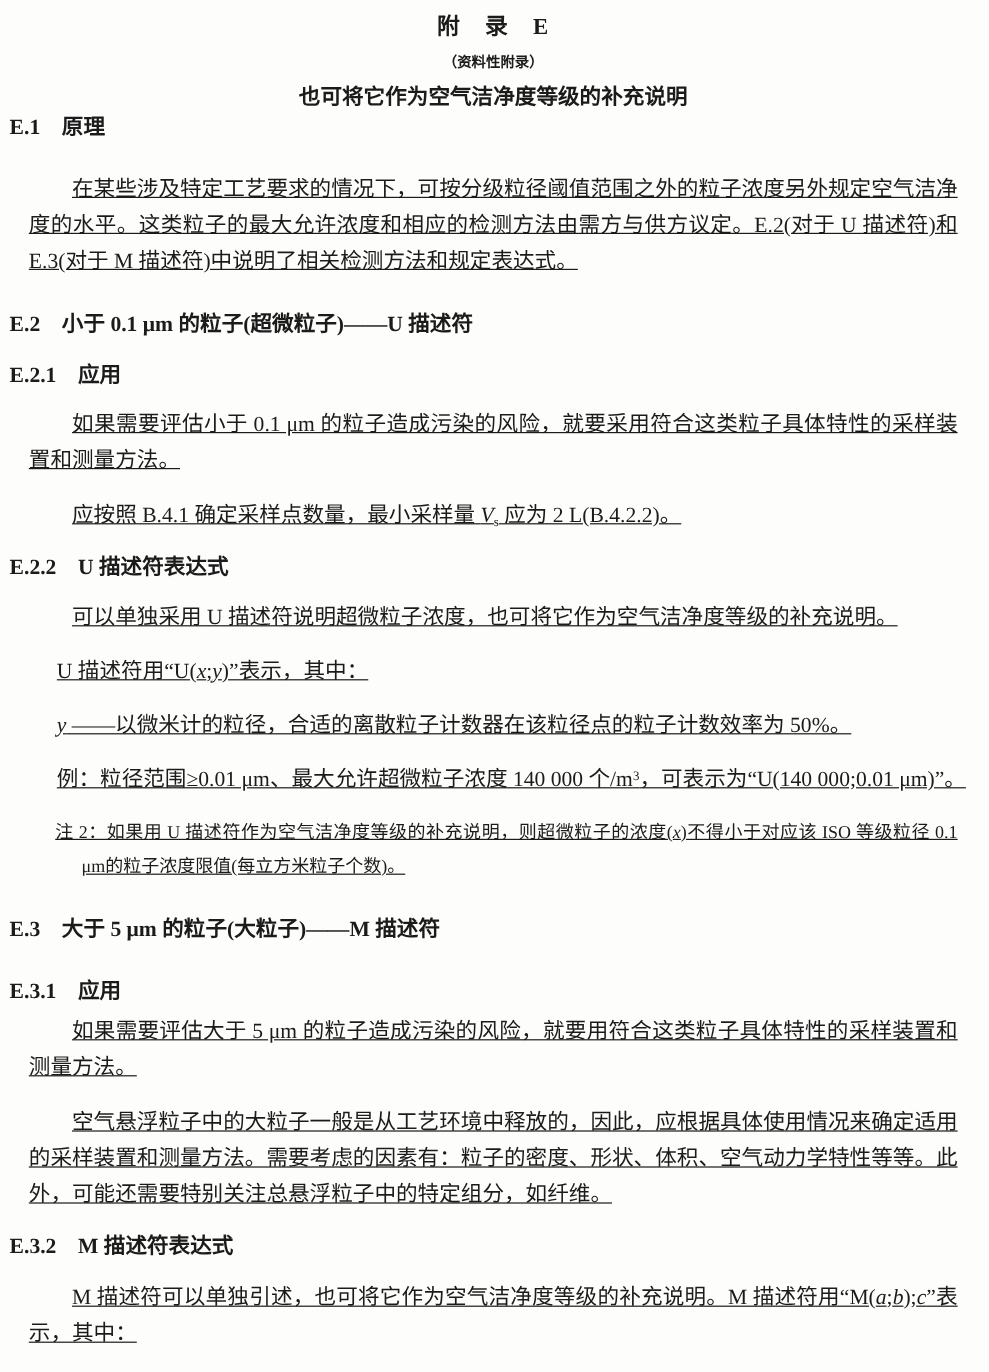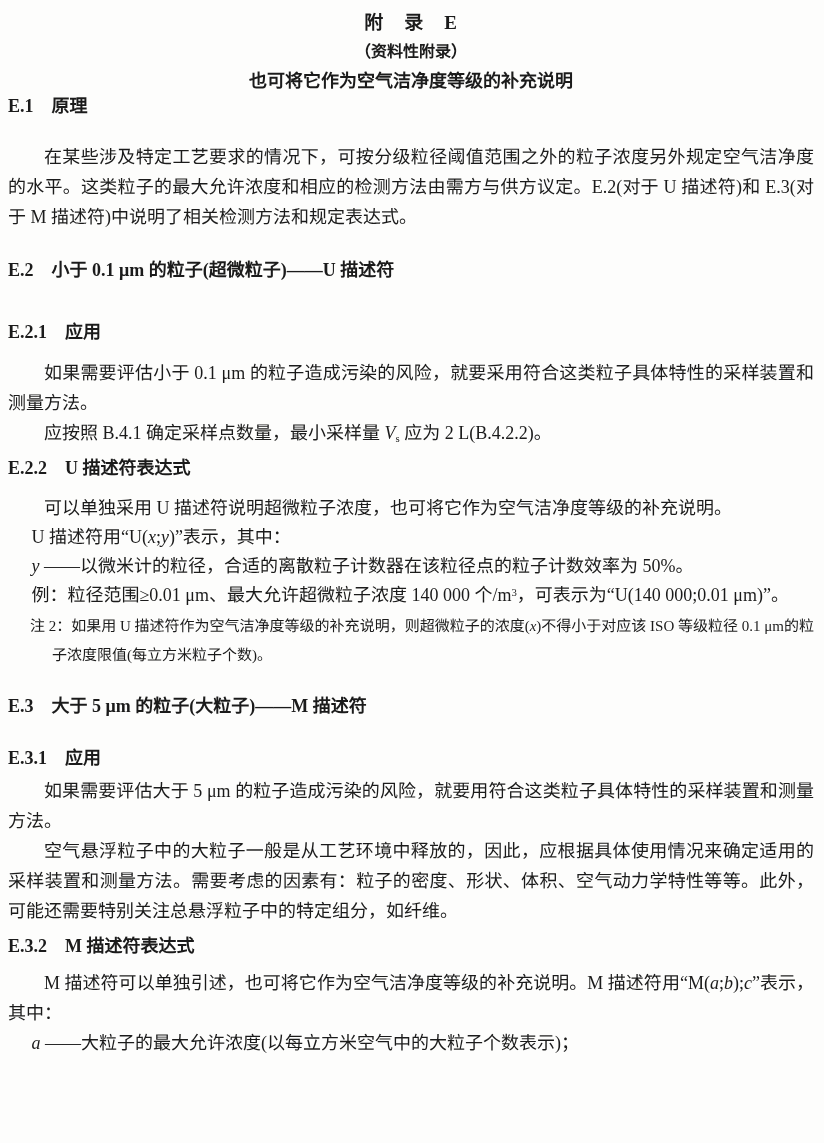--- a/index.html
+++ b/index.html
@@ -9,33 +9,33 @@
     font-family: "Liberation Serif", "DejaVu Serif", serif;
   }
   .page { padding: 6px 10px 0 8px; }
 
   
   .t1, .t2, .t3, .sec {
     font-family: Liberation Serif, serif;
     font-weight: 700;
   }
   .t1 { margin: 4px 0 0; text-align: center; font-size: 19px; line-height: 26px; letter-spacing: 1px; }
-  .t2 { margin: 4px 0 0; text-align: center; font-size: 16px; line-height: 24px; }
+  .t2 { margin: 4px 0 0; text-align: center; font-size: 12px; line-height: 24px; }
   .t3 { margin: 4px 0 0; text-align: center; font-size: 18px; line-height: 26px; }
 
   .sec { font-size: 18px; line-height: 24px; margin: 0; }
   .h-e1  { }
   .h-e2  { margin-top: 26px; }
-  .h-e21 { margin-top: 38px; }
+  .h-e21 { margin-top: 18px; }
   .h-e22 { margin-top: 8px; }
   .h-e3  { margin-top: 24px; }
   .h-e31 { margin-top: 28px; }
   .h-e32 { margin-top: 8px; }
 
-  p { margin: 0; font-size: 18px; line-height: 30px; text-align: justify; }
+  p { margin: 16px; font-size: 18px; line-height: 30px; text-align: justify; text-decoration: underline; }
   .ind    { text-indent: 2em; }
   .ind-sm { text-indent: 1.3em; }
   .one-line { white-space: nowrap; text-align: left; }
 
   .p-e1   { margin-top: 24px; }
   .p-e21a { margin-top: 14px; }
   .p-e31a { margin-top: 6px; }
   .blk-e22 { margin-top: 14px; }
   .blk-e22 p { line-height: 29px; }
   .blk-e32 { margin-top: 10px; }

